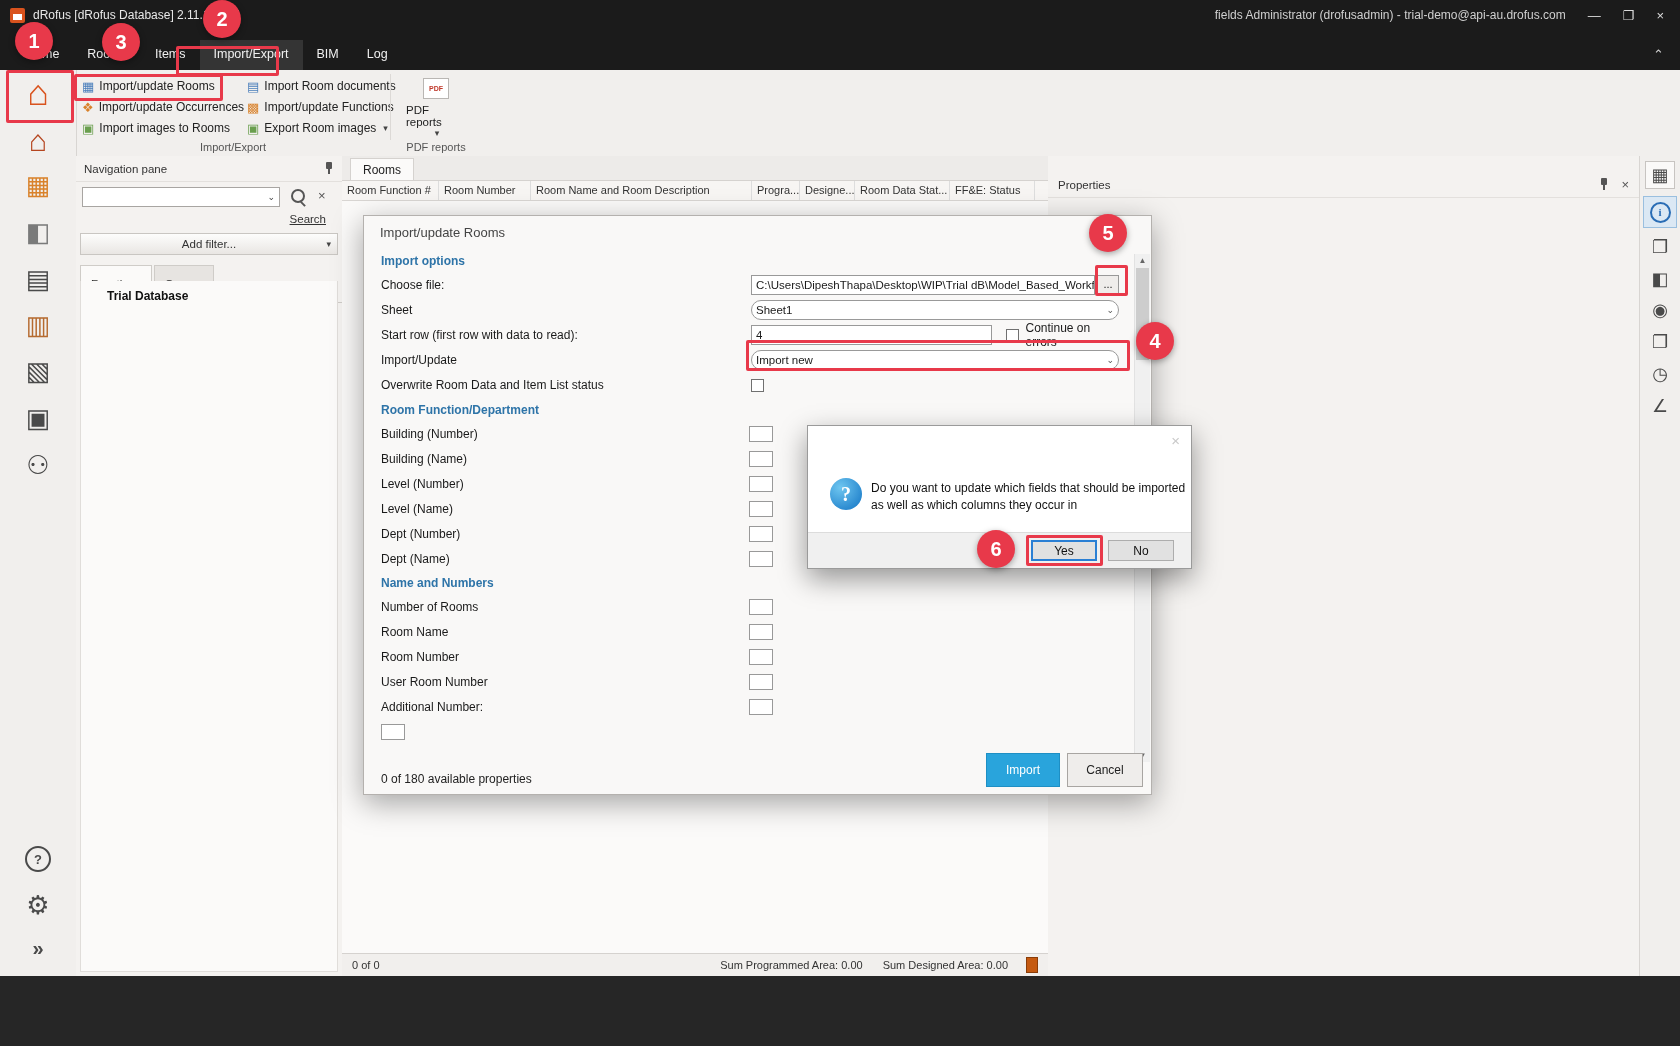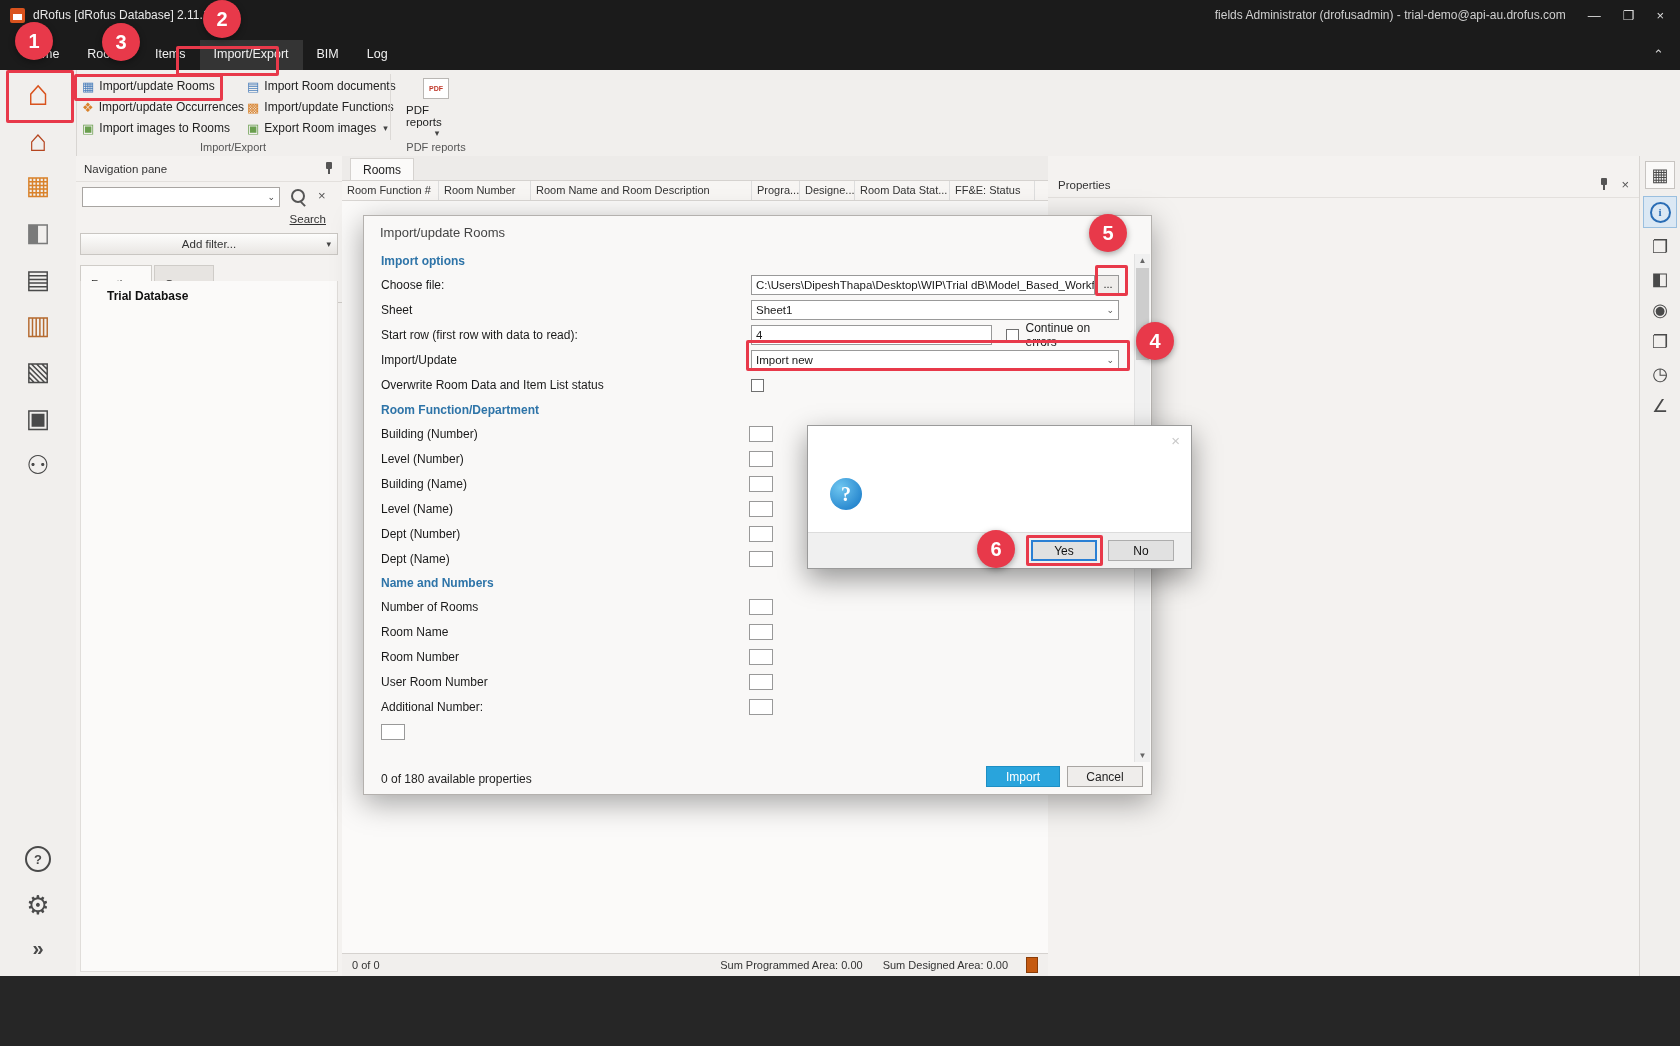--- a/index.html
+++ b/index.html
@@ -94,30 +94,30 @@
   .dlg-body{position:absolute;top:38px;left:17px;right:32px;bottom:20px;overflow:hidden;}
   .dlg-section{color:#2e74a8;font-weight:bold;font-size:12px;height:15px;margin-bottom:6px;}
   .dlg-section.spaced{margin-top:8px;}
   .dlg-row{display:flex;align-items:center;height:20px;margin-bottom:5px;}
   .dlg-label{width:370px;flex:none;}
   .ctrl{height:20px;box-sizing:border-box;border:1px solid #999;background:#fff;font-size:11.5px;display:flex;align-items:center;
     padding:0 4px;overflow:hidden;white-space:nowrap;}
   .file-input{width:346px;}
   .browse-btn{width:22px;height:20px;box-sizing:border-box;border:1px solid #999;background:#efedeb;text-align:center;margin-left:2px;
     font-size:11px;line-height:17px;}
-  .dd{width:370px;justify-content:space-between;}
+  .dd{width:370px;justify-content:space-between;border-radius:10px;}
   .dd .caret{color:#555;}
   .start-input{width:256px;}
   .chk{width:13px;height:13px;box-sizing:border-box;border:1px solid #707070;background:#fff;margin:0 6px 0 14px;flex:none;}
   .chk.solo{margin-left:0;}
   .dlg-frow{display:flex;align-items:center;height:19px;margin-bottom:6px;}
   .dlg-frow .dlg-label{width:368px;}
   .small-box{width:24px;height:16px;box-sizing:border-box;border:1px solid #999;background:#fff;}
   .dlg-footer-note{position:absolute;left:17px;bottom:8px;font-size:12px;color:#222;background:#f9f8f7;padding-top:2px;}
-  .dlg-btn{position:absolute;bottom:7px;height:21px;display:flex;align-items:center;justify-content:center;font-size:12px;box-sizing:border-box;}
+  .dlg-btn{position:absolute;bottom:7px;height:34px;display:flex;align-items:center;justify-content:center;font-size:12px;box-sizing:border-box;}
   .import-btn{right:91px;width:74px;background:#29a4dc;color:#fff;border:1px solid #1e8fc4;}
   .cancel-btn{right:8px;width:76px;background:#efedeb;color:#222;border:1px solid #a8a5a2;}
   .dlg-scroll{position:absolute;top:38px;right:1px;width:15px;bottom:32px;background:#f0f0f0;border-left:1px solid #e2e2e2;}
   .dlg-scroll .arr{position:absolute;left:0;width:15px;text-align:center;font-size:8px;color:#666;}
   .dlg-scroll .thumb{position:absolute;top:14px;left:1px;right:1px;height:92px;background:#cdcdcd;}
 
   
   .msgbox{position:absolute;left:807px;top:425px;width:383px;height:142px;background:#fff;border:1px solid #9a9a9a;
     box-shadow:0 10px 26px rgba(0,0,0,.4);z-index:50;}
   .msg-close{position:absolute;top:6px;right:11px;color:#c9c9c9;font-size:15px;}
@@ -367,25 +367,25 @@
         <span class="chk solo"></span>
       </div>
 
       <div class="dlg-section spaced">Room Function/Department</div>
 
       <div class="dlg-frow">
           <span class="dlg-label">Building (Number)</span>
           <span class="small-box"></span>
         </div>
       <div class="dlg-frow">
+          <span class="dlg-label">Building (Name)</span>
+          <span class="small-box"></span>
+        </div>
+      <div class="dlg-frow">
           <span class="dlg-label">Level (Number)</span>
-          <span class="small-box"></span>
-        </div>
-      <div class="dlg-frow">
-          <span class="dlg-label">Building (Name)</span>
           <span class="small-box"></span>
         </div>
       <div class="dlg-frow">
           <span class="dlg-label">Level (Name)</span>
           <span class="small-box"></span>
         </div>
       <div class="dlg-frow">
           <span class="dlg-label">Dept (Number)</span>
           <span class="small-box"></span>
         </div>
@@ -428,20 +428,24 @@
     </div>
 
     <div class="dlg-footer-note">0 of 180 available properties</div>
     <div class="dlg-btn import-btn">Import</div>
     <div class="dlg-btn cancel-btn">Cancel</div>
   </div>
 
   <div class="msgbox">
     <span class="msg-close">×</span>
     <div class="msg-icon">?</div>
+    <div class="msg-text">
+      <div>Do you want to update which fields that should be imported</div>
+      <div>as well as which columns they occur in</div>
+    </div>
     <div class="msg-strip">
       <span class="msg-btn default">Yes</span>
       <span class="msg-btn">No</span>
     </div>
   </div>
 
   <div class="ann-box" style="left:6px;top:70px;width:62px;height:47px;"></div>
   <div class="ann-box" style="left:176px;top:46px;width:97px;height:24px;"></div>
   <div class="ann-box" style="left:74px;top:74px;width:143px;height:21px;"></div>
   <div class="ann-box" style="left:1095px;top:265px;width:27px;height:25px;"></div>

